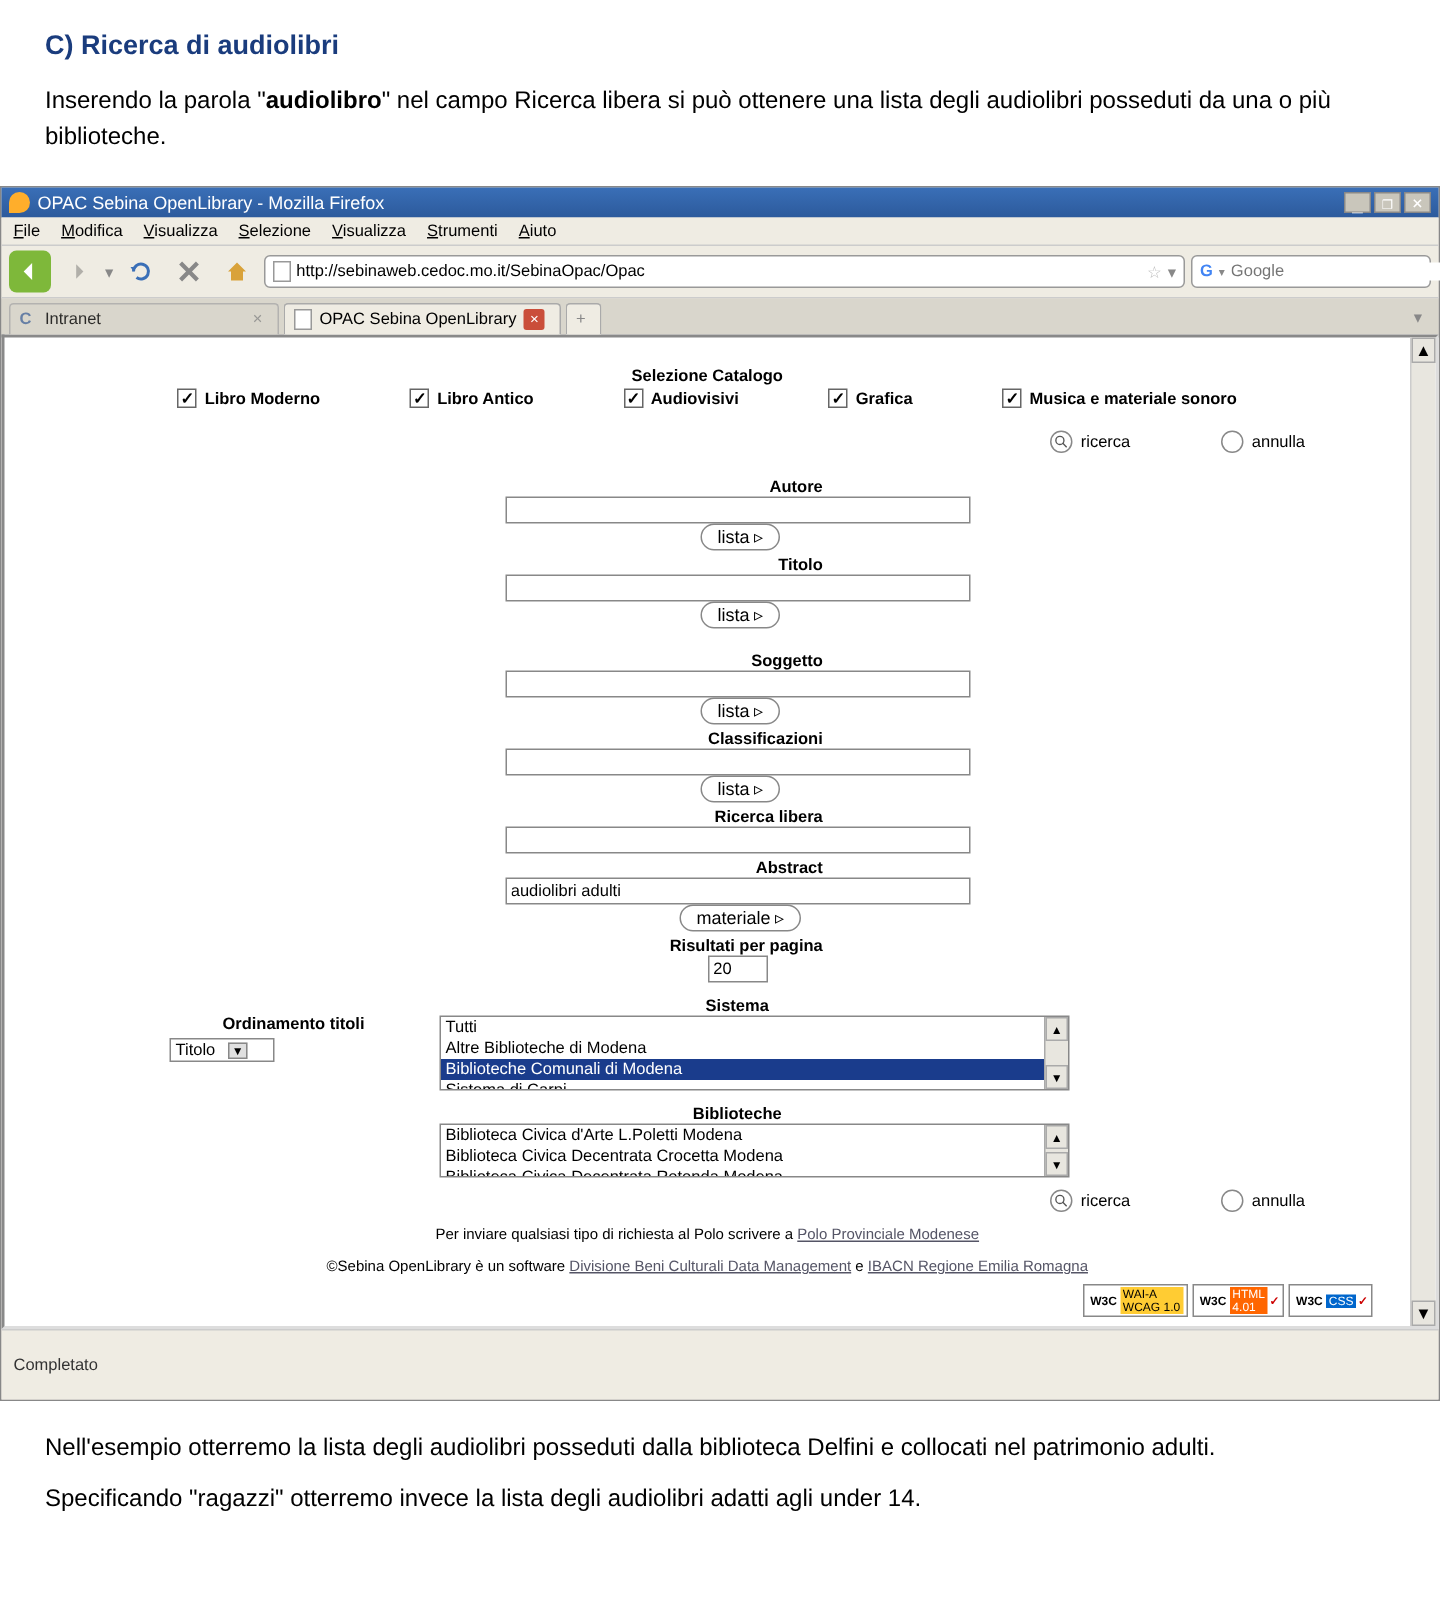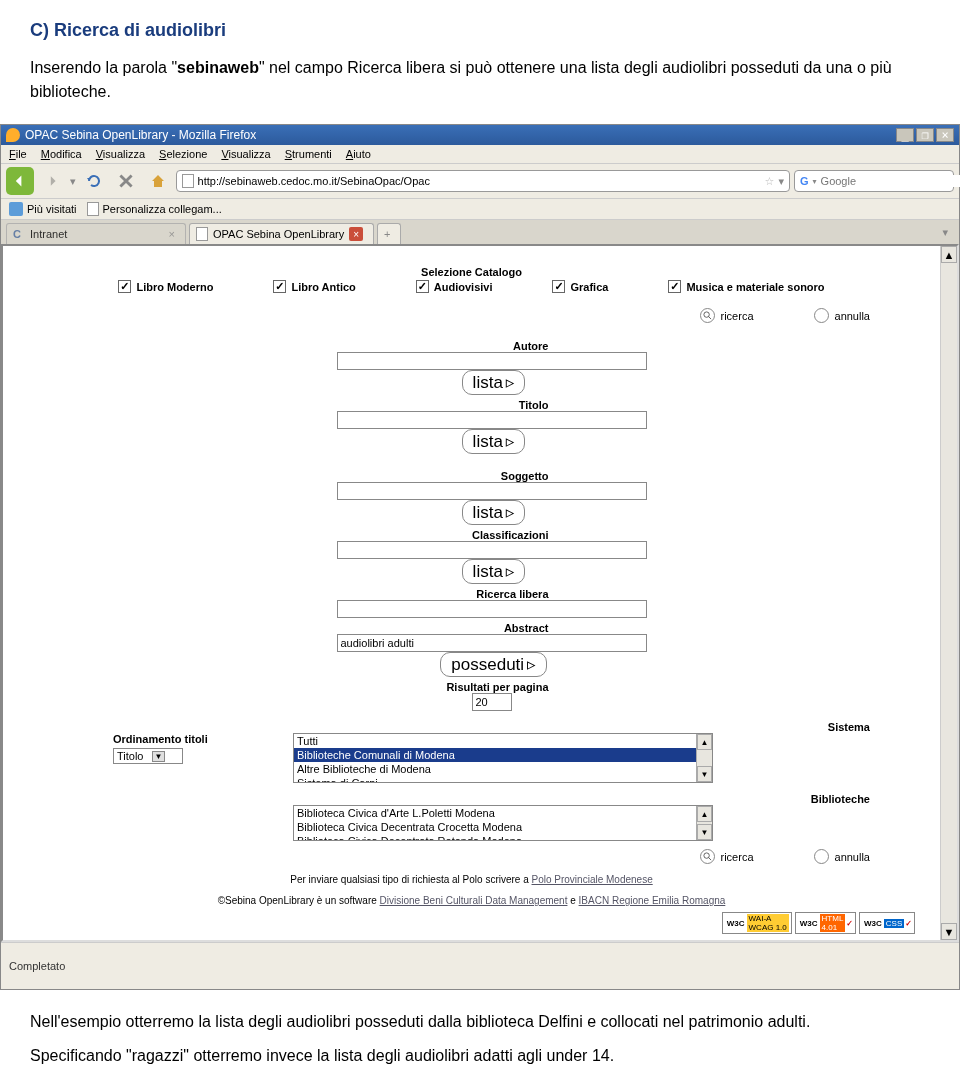--- a/index.html
+++ b/index.html
@@ -52,23 +52,23 @@
   .cbx { width: 13px; height: 13px; border: 1px solid #666; background: #fff; display: flex; align-items: center; justify-content: center; font-size: 11px; }
   .actrow { display: flex; justify-content: flex-end; gap: 60px; padding-right: 60px; margin-bottom: 5px; }
   .act-btn { display: flex; align-items: center; gap: 6px; font-size: 11px; cursor: pointer; }
   .circle-icon { width: 15px; height: 15px; border: 1px solid #888; border-radius: 50%; display: flex; align-items: center; justify-content: center; }
   .form-area { padding: 0 60px 0 100px; }
   .form-row { display: flex; align-items: center; margin-bottom: 4px; flex-direction: column; }
   .form-label { width: 130px; text-align: right; padding-right: 8px; font-weight: bold; font-size: 11px; }
   .form-input { border: 1px solid #888; background: #fff; height: 18px; padding: 0 3px; font-size: 11px; }
   .fi-long { width: 310px; }
   .fi-short { width: 40px; }
-  .lista-btn { border: 1px solid #888; border-radius: 10px; padding: 1px 10px; font-size: 17px; margin-left: 4px; display: flex; align-items: center; gap: 3px; background: #fff; }
+  .lista-btn { border: 1px solid #888; border-radius: 10px; padding: 1px 10px; font-size: 12px; margin-left: 4px; display: flex; align-items: center; gap: 3px; background: #fff; }
   .chiudi-wrap { position: relative; }
-  .sistema-title { text-align: right; font-weight: bold; font-size: 11px; margin-top: 10px; }
+  .sistema-title { text-align: center; font-weight: bold; font-size: 11px; margin-top: 10px; }
   .sistema-row { display: flex; align-items: flex-start; margin-bottom: 4px; }
   .listbox { border: 1px solid #888; background: #fff; width: 420px; font-size: 11px; }
   .list-wrap { display: flex; }
   .list-inner { flex: 1; }
   .list-item { padding: 1px 3px; }
   .list-item.sel { background: #1a3c8c; color: #fff; }
   .mini-scroll { width: 16px; background: #e8e6df; border-left: 1px solid #aaa; display: flex; flex-direction: column; }
   .mini-arr { height: 16px; border: 1px solid #aaa; display: flex; align-items: center; justify-content: center; font-size: 8px; }
   .dropdown { border: 1px solid #888; background: #fff; padding: 1px 3px; display: flex; align-items: center; gap: 8px; font-size: 11px; }
   .dd-arrow { background: #e0e0e0; border: 1px solid #888; padding: 0 2px; font-size: 8px; }
@@ -84,21 +84,21 @@
   .statusbar { background: #efece3; border-top: 1px solid #ccc; padding: 17px 8px; font-size: 11px; color: #333; }
   .doc-after { padding: 20px 30px; }
   .gap { height: 12px; }
 </style>
 </head>
 <body>
 
 <div class="doc-section">
   <div class="section-title">C) Ricerca di audiolibri</div>
   <p class="section-para">
-    <span>Inserendo la parola "</span><span class="bold">sebinaweb</span><span>" nel campo Ricerca libera si può ottenere una lista degli audiolibri posseduti da una o più biblioteche.</span>
+    <span>Inserendo la parola "</span><span class="bold">audiolibro</span><span>" nel campo Ricerca libera si può ottenere una lista degli audiolibri posseduti da una o più biblioteche.</span>
   </p>
 </div>
 
 <div class="browser">
   <div class="titlebar">
     <div class="titlebar-icon"></div>
     <span>OPAC Sebina OpenLibrary - Mozilla Firefox</span>
     <div class="titlebar-spacer"></div>
     <div class="winbtn">_</div>
     <div class="winbtn">❐</div>
@@ -152,30 +152,20 @@
           <span style="color:#4285F4">G</span>
         </span>
         <span style="color:#888;font-size:8px">▾</span>
       <input placeholder="Google" style="">
       <svg class="mag" viewBox="0 0 16 16">
           <circle cx="7" cy="7" r="5" fill="none" stroke="#888" stroke-width="2"></circle>
           <path stroke="#888" stroke-width="2" d="M11 11 L15 15"></path>
         </svg>
     </div>
   </div>
-  <div class="bookmarkbar">
-    <div class="bm-item">
-        <div class="bm-icon"></div>
-        <span>Più visitati</span>
-      </div>
-    <div class="bm-item">
-        <div class="bm-doc"></div>
-        <span>Personalizza collegam...</span>
-      </div>
-  </div>
   <div class="tabbar">
     <div class="tab inactive">
       <span class="tab-c">C</span>
       <span>Intranet</span>
       <span class="tab-grey">×</span>
     </div>
     <div class="tab">
       <div class="tab-doc"></div>
       <span>OPAC Sebina OpenLibrary</span>
       <span class="tab-close">×</span>
@@ -264,44 +254,44 @@
             </div>
         </div>
         <div class="form-row">
           <div class="form-label">Ricerca libera</div>
           <input class="form-input fi-long" style="">
         </div>
         <div class="form-row">
           <div class="form-label">Abstract</div>
           <input class="form-input fi-long" value="audiolibri adulti" style="">
           <div class="lista-btn">
-              <span>posseduti</span>
+              <span>materiale</span>
               <span>▹</span>
             </div>
         </div>
         <div class="form-row">
           <div class="form-label">Risultati per pagina</div>
           <input class="form-input fi-short" value="20" style="">
         </div>
 
         <div class="sistema-title">Sistema</div>
         <div class="sistema-row">
           <div style="width:130px;padding-top:0">
-            <div style="font-weight:bold;text-align:left;font-size:11px;margin-bottom:3px">Ordinamento titoli</div>
+            <div style="font-weight:bold;text-align:right;font-size:11px;margin-bottom:3px">Ordinamento titoli</div>
             <div class="dropdown" style="width:70px">
                 <span>Titolo</span>
                 <span class="dd-arrow">▼</span>
               </div>
           </div>
           <div class="listbox" style="margin-left:50px">
             <div class="list-wrap">
               <div class="list-inner">
                 <div class="list-item">Tutti</div>
+                <div class="list-item">Altre Biblioteche di Modena</div>
                 <div class="list-item sel">Biblioteche Comunali di Modena</div>
-                <div class="list-item">Altre Biblioteche di Modena</div>
                 <div class="list-item" style="height:6px;overflow:hidden">Sistema di Carpi</div>
               </div>
               <div class="mini-scroll">
                   <div class="mini-arr">▲</div>
                   <div style="flex:1"></div>
                   <div class="mini-arr">▼</div>
                 </div>
             </div>
           </div>
         </div>

